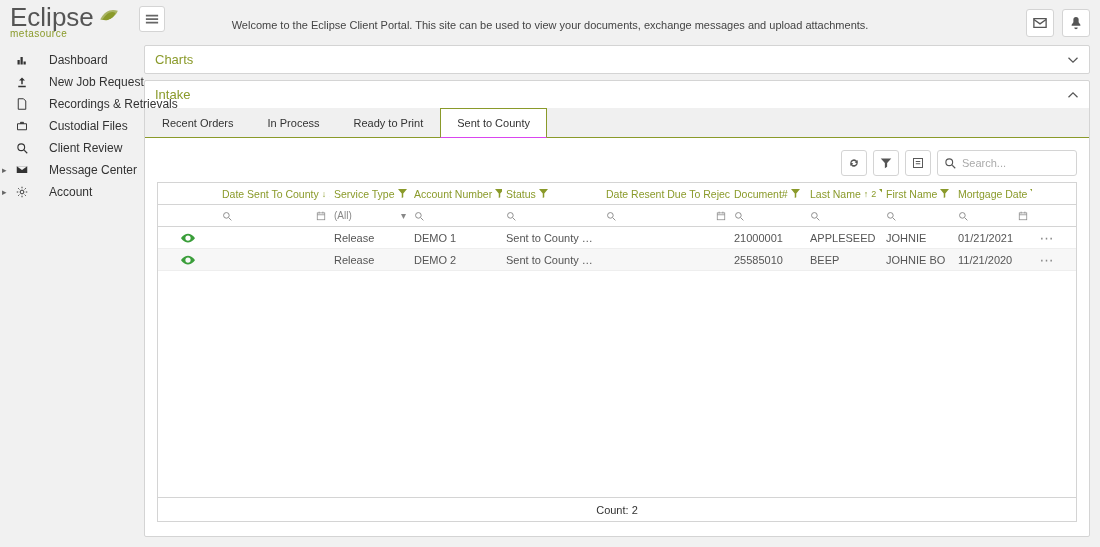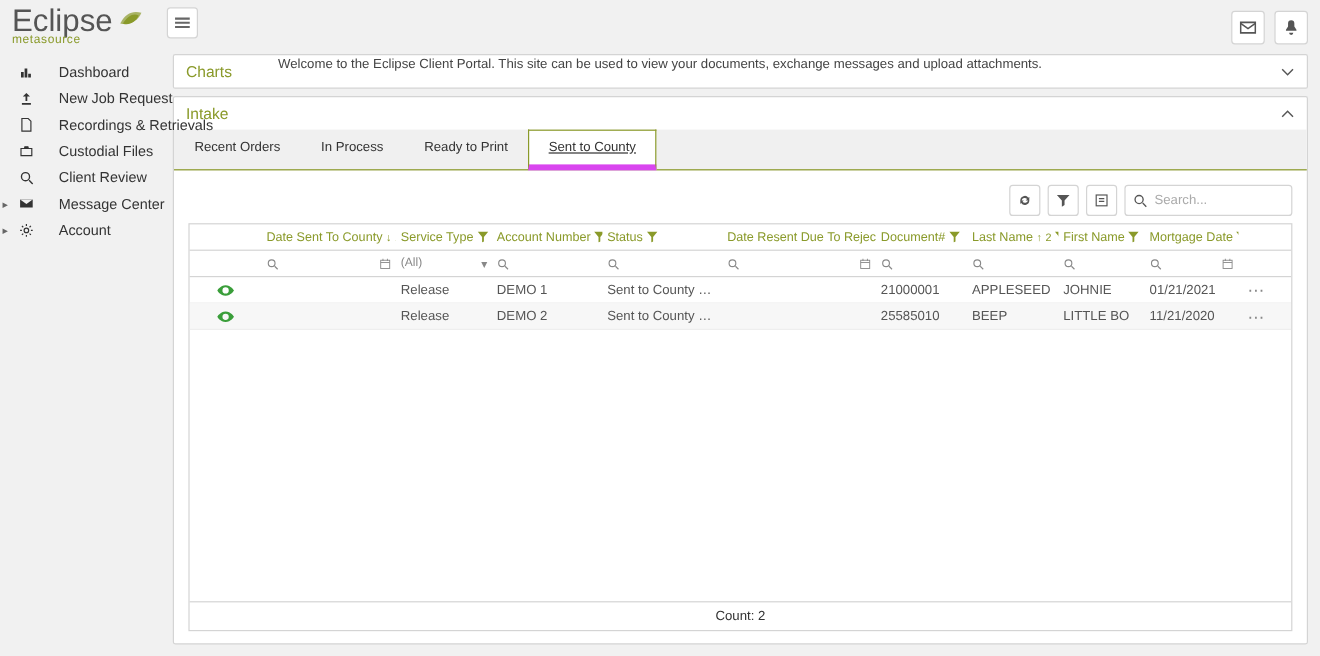--- a/index.html
+++ b/index.html
@@ -22,41 +22,41 @@
   .brand-logo{display:flex;align-items:flex-start;gap:4px;}
   .brand-logo .word{font-size:26px;color:#555;font-weight:400;letter-spacing:0px;line-height:22px;}
   .brand-logo .sub{font-size:10px;color:var(--olive);letter-spacing:0.5px;}
   .brand-logo .icon{font-size:14px;color:var(--olive);}
   .hamburger{width:26px;height:26px;border:1px solid var(--border);border-radius:3px;background:#fff;display:flex;align-items:center;justify-content:center;cursor:pointer;}
   .hamburger svg{width:14px;height:14px;fill:#666;}
   .top-right{display:flex;gap:8px;}
   .sq-btn{width:28px;height:28px;border:1px solid var(--border);border-radius:3px;background:#fff;display:flex;align-items:center;justify-content:center;cursor:pointer;}
   .sq-btn svg{width:14px;height:14px;fill:#555;}
 
-  .welcome{font-size:11px;color:#444;text-align:center;position:absolute;left:50%;top:48px;transform:translateX(-50%);white-space:nowrap;}
+  .welcome{font-size:11px;color:#444;text-align:center;position:absolute;left:50%;top:19px;transform:translateX(-50%);white-space:nowrap;}
 
   .main{display:flex;flex:1;min-height:0;margin-top:6px;}
 
   
   .sidebar{width:140px;padding:4px 0;}
   .side-item{display:flex;align-items:center;gap:21px;padding:4px 8px 4px 16px;color:#333;cursor:pointer;white-space:nowrap;position:relative;}
   .side-item svg{width:12px;height:12px;fill:#333;flex-shrink:0;}
   .side-expander{position:absolute;left:2px;top:6px;font-size:9px;color:#666;}
 
   
   .content{flex:1;display:flex;flex-direction:column;gap:6px;padding:0 10px 10px 4px;min-width:0;}
   .panel{background:var(--panel);border:1px solid var(--border);border-radius:2px;}
   .panel-hdr{display:flex;align-items:center;justify-content:space-between;padding:6px 10px;cursor:pointer;}
   .panel-hdr .title{color:var(--olive);font-size:13px;}
   .panel-hdr svg{width:12px;height:12px;fill:#888;}
 
   .intake-body{padding:0;}
   .tabbar{display:flex;background:var(--tabbar);border-bottom:1px solid var(--olive);}
   .tab{padding:8px 16px;color:#333;cursor:pointer;font-size:11px;border:1px solid transparent;border-bottom:none;}
-  .tab.active{background:#fff;border:1px solid var(--olive);border-bottom:5px solid #d946ef;margin-bottom:-1px;color:#333;text-decoration:underline;}
+  .tab.active{background:#fff;border:1px solid var(--olive);border-bottom:1px solid #d946ef;margin-bottom:-1px;color:#333;}
 
   .grid-zone{padding:12px 12px 4px 12px;}
   .toolbar{display:flex;justify-content:flex-end;gap:6px;margin-bottom:6px;align-items:center;}
   .tbtn{width:26px;height:26px;border:1px solid var(--border);border-radius:3px;background:#fff;display:flex;align-items:center;justify-content:center;cursor:pointer;}
   .tbtn svg{width:12px;height:12px;fill:#555;}
   .searchbox{display:flex;align-items:center;gap:4px;border:1px solid var(--border);border-radius:3px;background:#fff;padding:0 6px;height:26px;width:140px;}
   .searchbox svg{width:12px;height:12px;fill:#888;}
   .searchbox input{border:none;outline:none;font-size:11px;width:100%;color:#555;}
   .searchbox input::placeholder{color:#aaa;}
 
@@ -433,21 +433,21 @@
                       <use href="#i-eye"></use>
                     </svg>
                   </div>
                 <div class="gc"></div>
                 <div class="gc">Release</div>
                 <div class="gc">DEMO 2</div>
                 <div class="gc">Sent to County Recorder</div>
                 <div class="gc"></div>
                 <div class="gc">25585010</div>
                 <div class="gc">BEEP</div>
-                <div class="gc">LITTLE BO</div>
+                <div class="gc">JOHNIE BO</div>
                 <div class="gc">11/21/2020</div>
                 <div class="gc dots">⋯</div>
               </div>
             </div>
 
             <div class="grid-foot">
               <span>Count:</span>&nbsp;
               <span>2</span>
             </div>
           </div>

